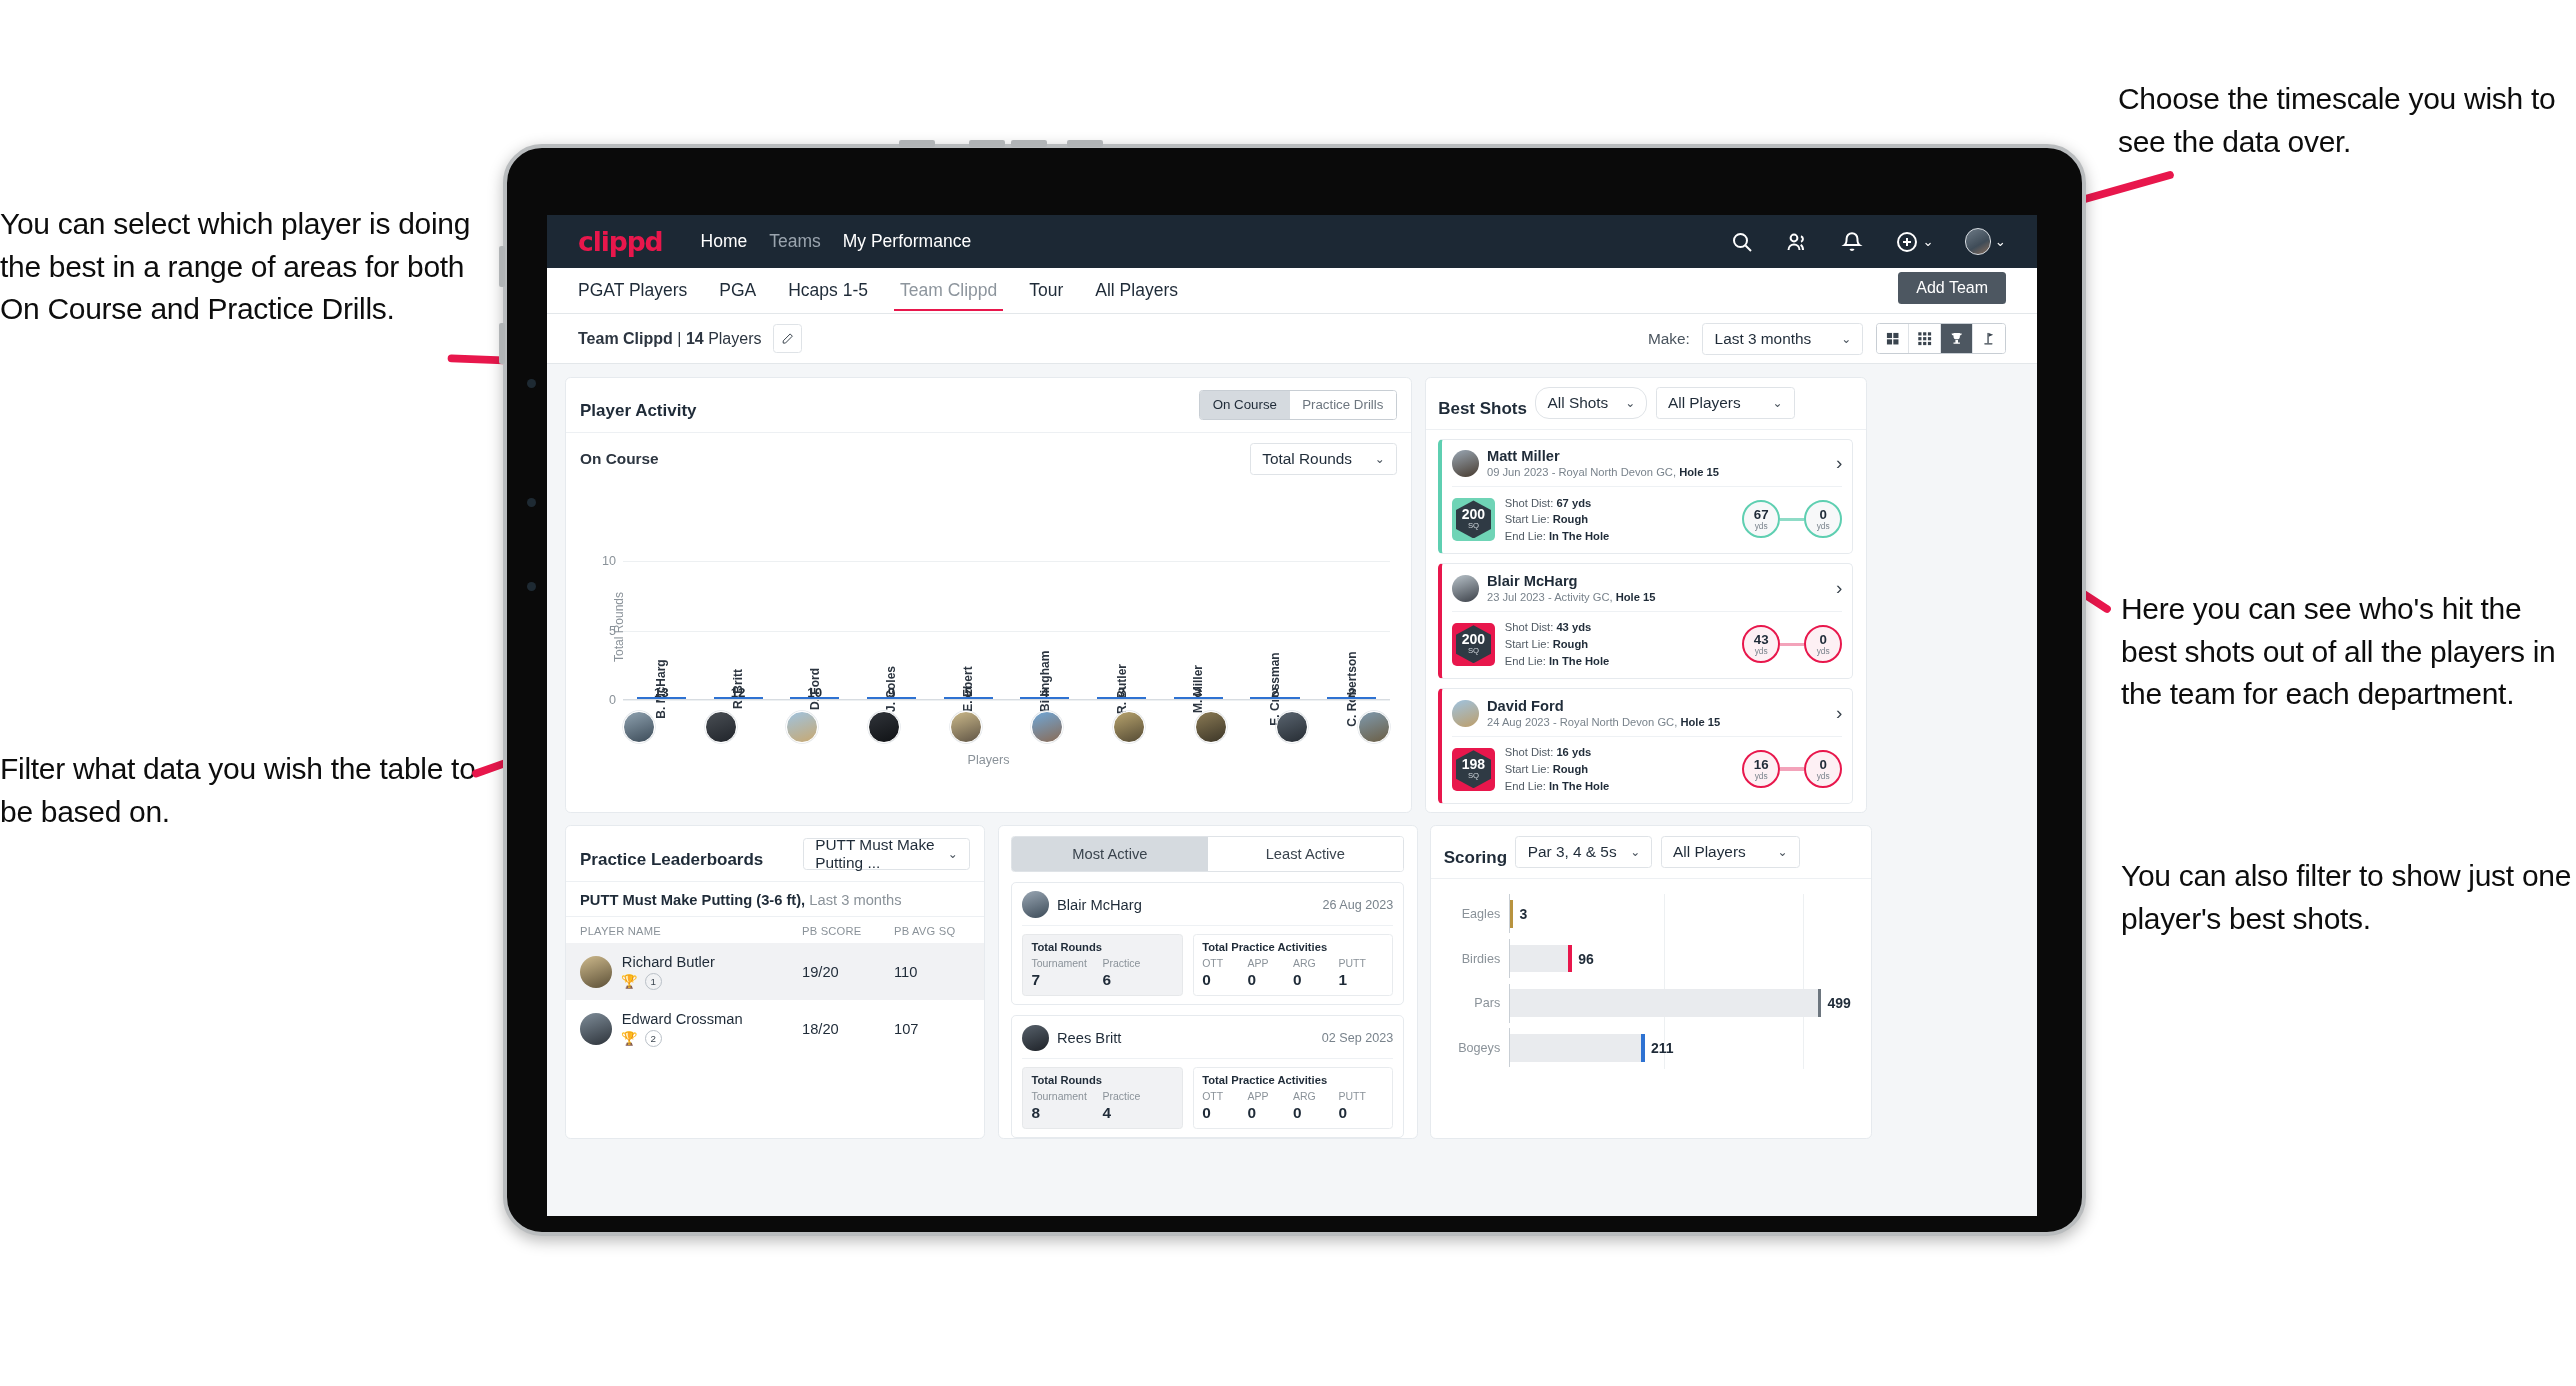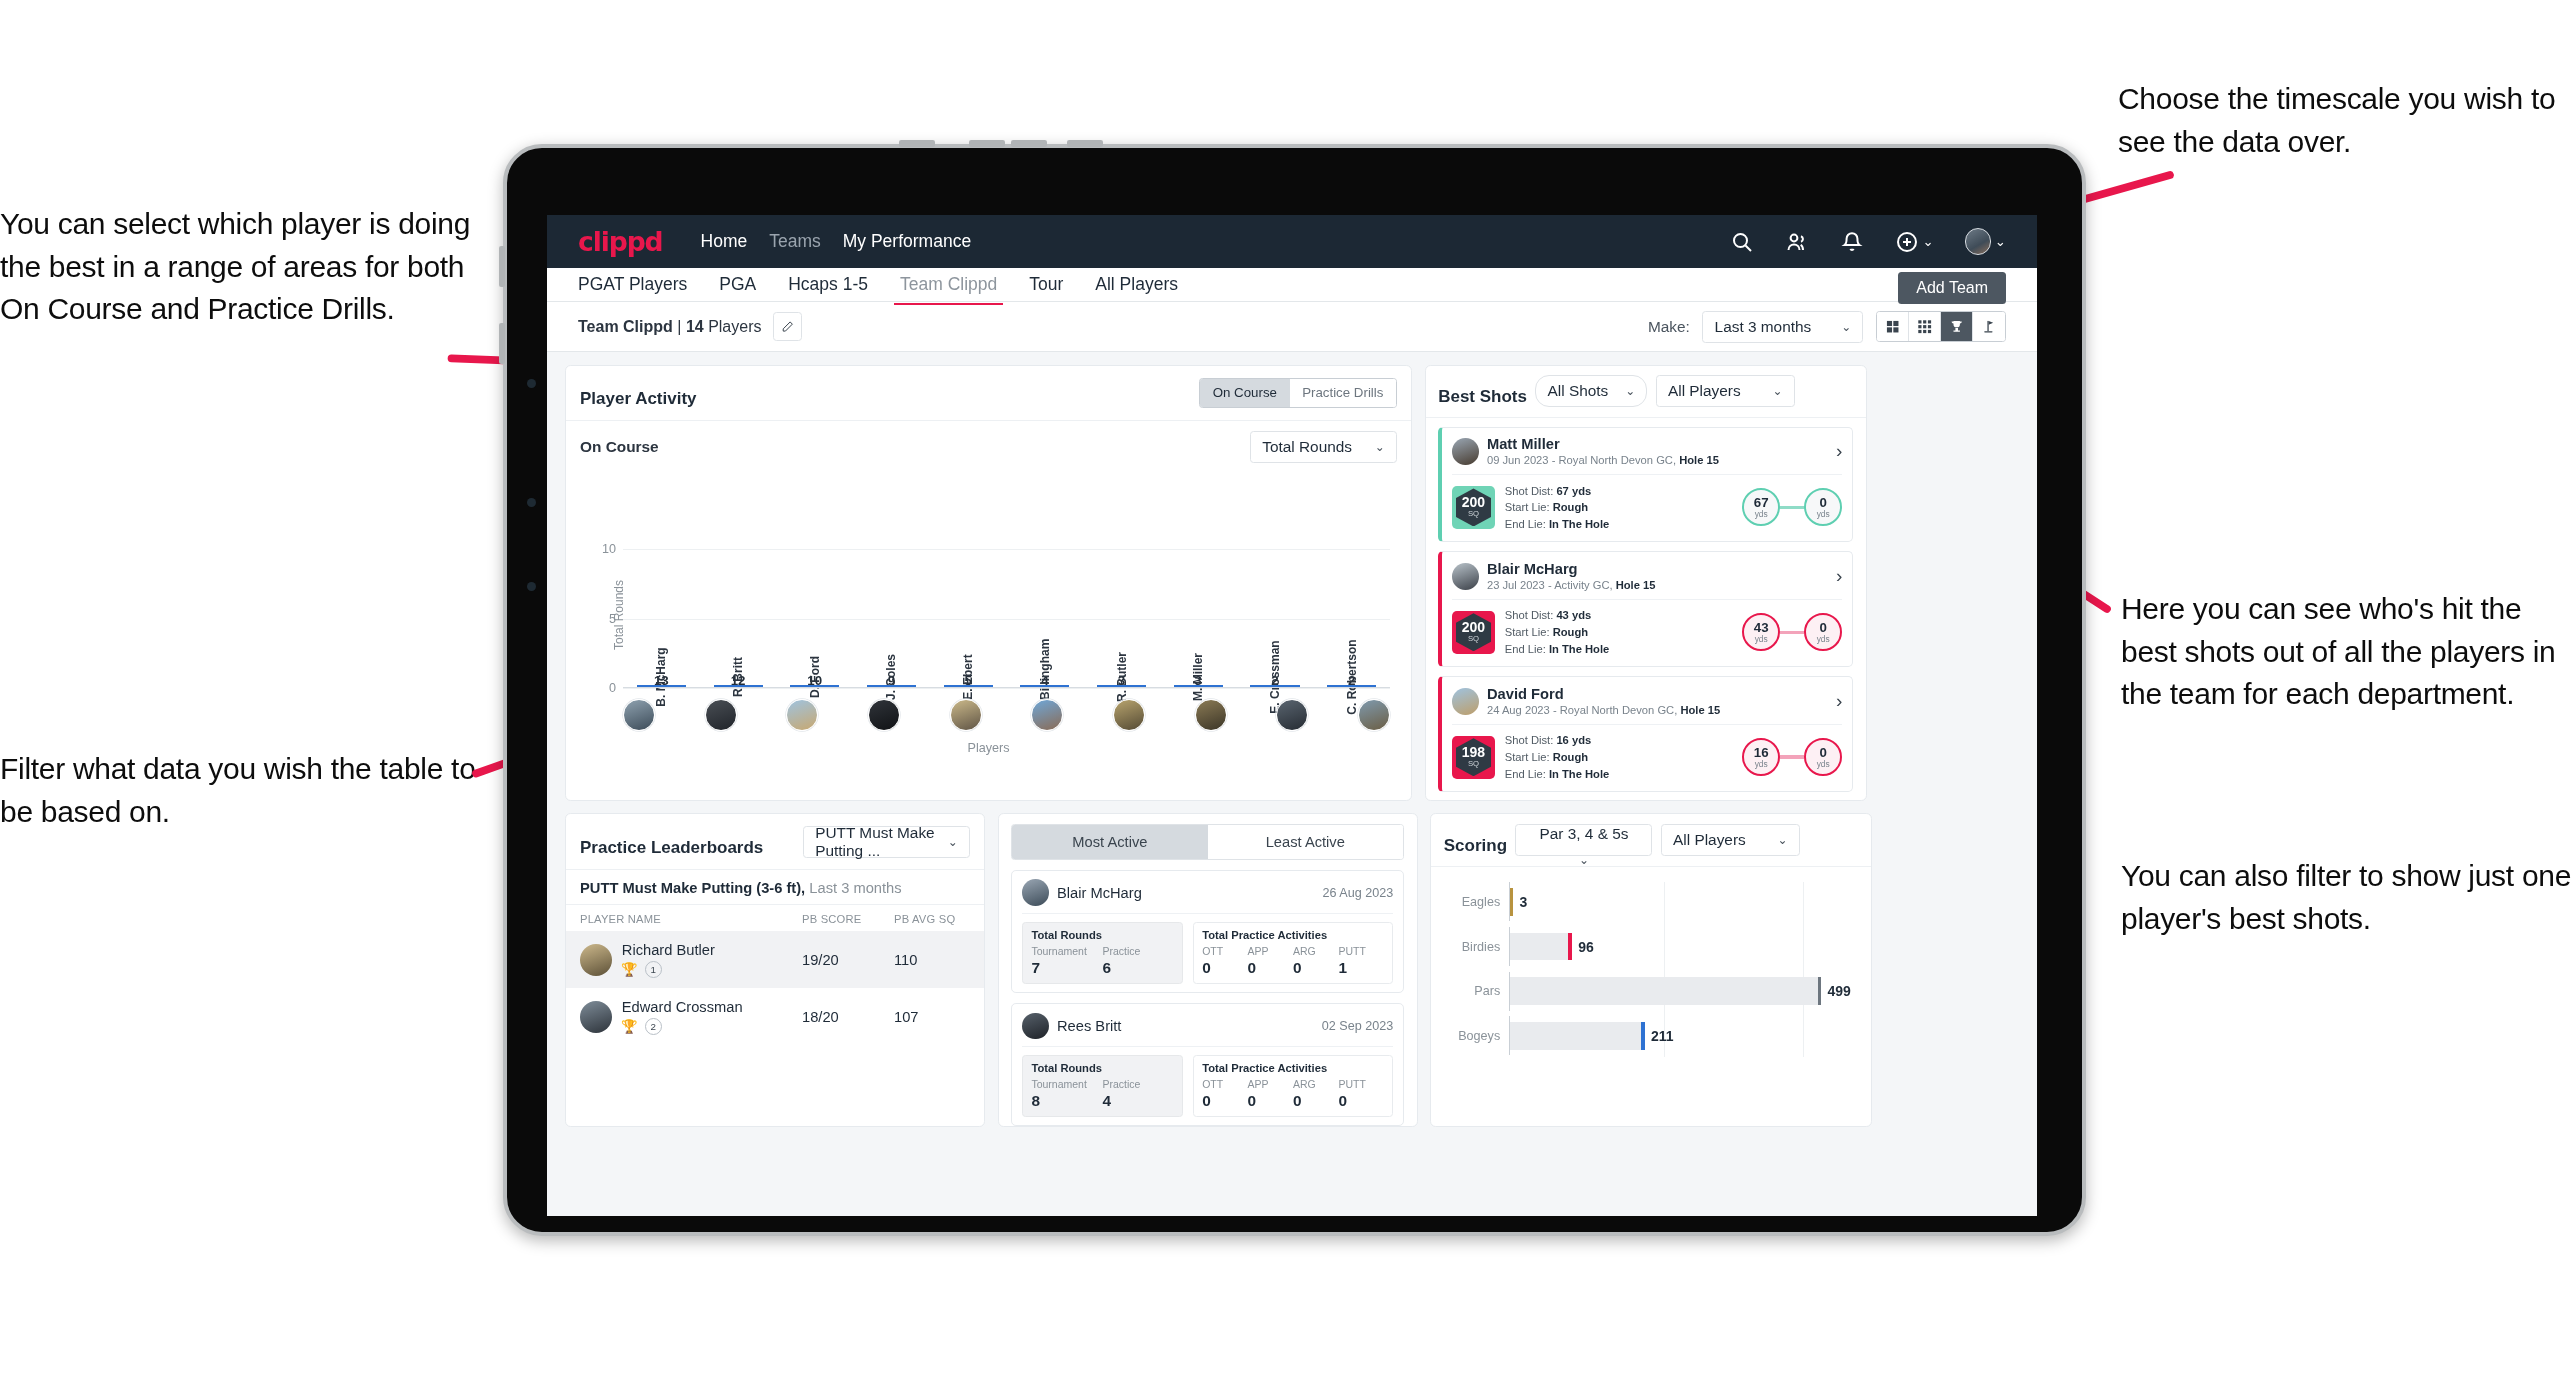--- a/index.html
+++ b/index.html
@@ -66,21 +66,21 @@
   .avatar-top {
     width: 26.6px; height: 26.6px; border-radius: 50%;
     background: linear-gradient(150deg,#6d7a86 0%,#3f4c58 60%,#8a6f5c 100%);
     border: 1.4px solid #d8dde2;
   }
   .caret { color: #ffffff; font-size: 13.3px; margin-left: 3.5px; }
   .grp { display: flex; align-items: center; }
 
   
   .tabstrip {
-    height: 34px; background: #ffffff;
+    height: 46px; background: #ffffff;
     display: flex; align-items: center; padding: 0 31px;
     border-bottom: 0.7px solid #e3e7ea; position: relative;
   }
   .tab { font-size: 17.5px; color: #1f2b38; margin-right: 32px; padding: 9.8px 0; position: relative; }
   .tab.active { color: #8d959d; }
   .tab.active::after {
     content: ""; position: absolute; left: -5.6px; right: -5.6px; bottom: -0.7px;
     height: 2.8px; background: #e8174c;
   }
   .addteam {
@@ -781,21 +781,21 @@
                       </div>
                   </div>
                 </div>
               </div>
             </div>
           </div>
 
           <div class="card sc">
             <div class="bs-hd">
               <div class="card-title">Scoring</div>
-              <div class="selbox" style="width:137px;flex-direction:column;">
+              <div class="selbox" style="width:137px;">
                 <span>Par 3, 4 &amp; 5s</span>
                 <span class="chev">⌄</span>
               </div>
               <div class="selbox" style="width:139px;">
                 <span>All Players</span>
                 <span class="chev">⌄</span>
               </div>
             </div>
             <div class="sc-chart">
               <div class="sc-vline" style="left:calc(62px + 38%);"></div>

